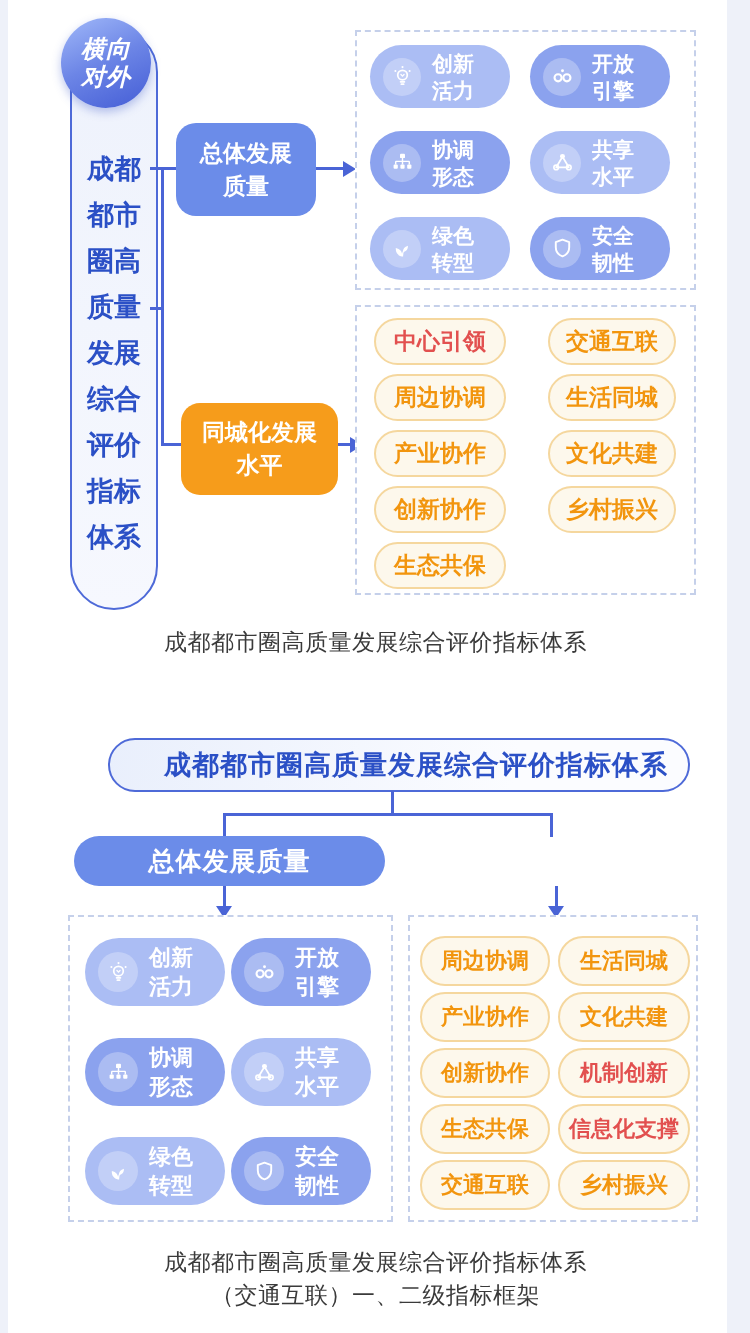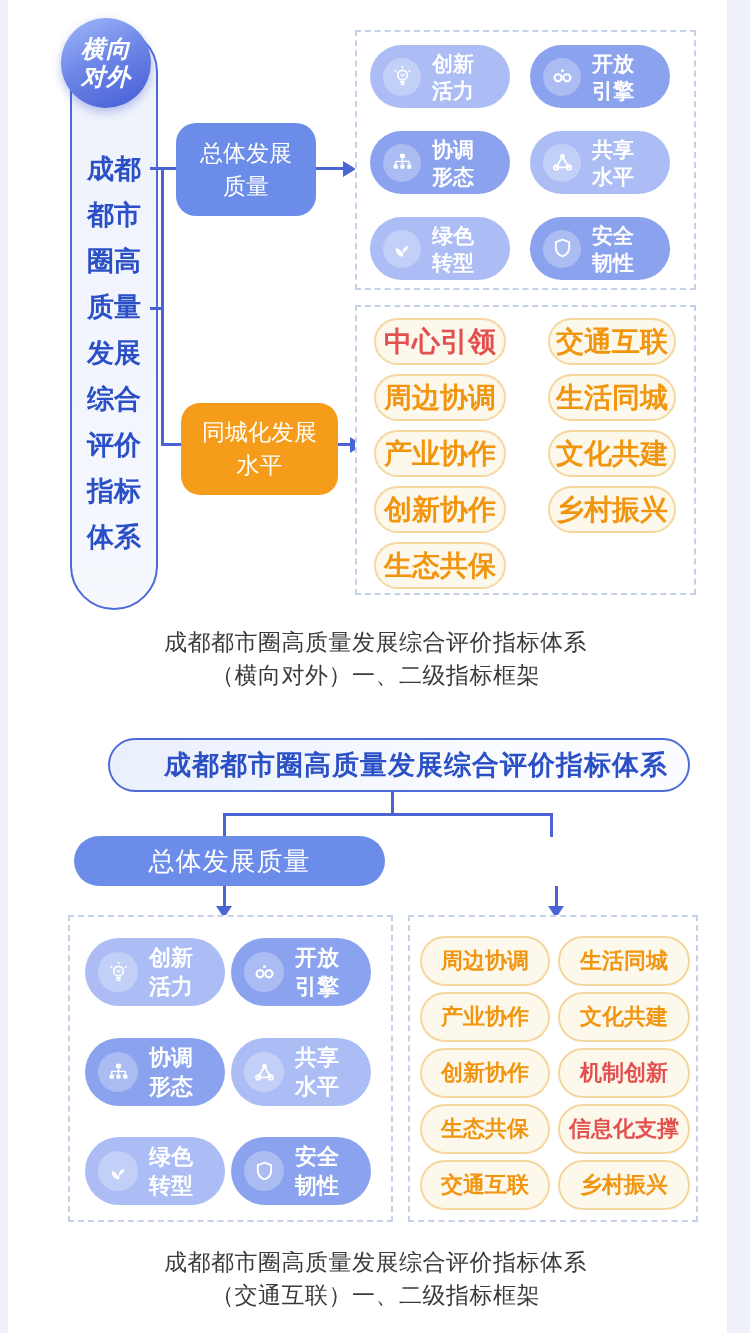--- a/index.html
+++ b/index.html
@@ -35,21 +35,21 @@
     display:flex;align-items:center;justify-content:center;padding-top:68px;}
   .vpill-text{width:58px;font-size:27px;font-weight:700;color:var(--deep-blue);
     line-height:46px;word-break:break-all;text-align:center;}
 
   
   .line{background:var(--line);}
   .ah-right{width:0;height:0;border-top:8px solid transparent;border-bottom:8px solid transparent;border-left:13px solid var(--line);}
   .ah-down{width:0;height:0;border-left:8px solid transparent;border-right:8px solid transparent;border-top:12px solid var(--line);}
 
   
-  .node{background:var(--node-blue);color:#fff;font-weight:400;text-align:center;
+  .node{background:var(--node-blue);color:#fff;font-weight:700;text-align:center;
     display:flex;flex-direction:column;align-items:center;justify-content:center;}
   .node.orange{background:var(--orange);}
   .node-sm{font-size:23px;line-height:33px;border-radius:20px;}
   .node-wide{font-size:26px;letter-spacing:1px;border-radius:25px;flex-direction:row;}
 
   
   .dashed{border:2px dashed var(--dash);box-sizing:border-box;background:#fff;}
 
   
   .qpill{width:140px;height:63px;border-radius:32px;display:flex;align-items:center;
@@ -62,21 +62,21 @@
   .qpill.big .icircle{width:40px;height:40px;}
   .ic{width:23px;height:23px;display:block;}
   .plabel{display:flex;flex-direction:column;margin-left:11px;font-size:21px;font-weight:700;line-height:27px;}
   .qpill.big .plabel{font-size:22px;line-height:29px;}
 
   
   .cpill{background:var(--cream);border:2px solid var(--cream-border);box-sizing:border-box;
     border-radius:26px;display:flex;align-items:center;justify-content:center;
     font-weight:700;color:var(--orange-text);}
   .cpill[data-tone="red"]{color:var(--red-text);}
-  .cpill.top-sz{width:132px;height:47px;font-size:28px;}
+  .cpill.top-sz{width:132px;height:47px;font-size:23px;}
   .cpill.top-sz.c2{width:128px;}
   .cpill.bot-sz{width:130px;height:50px;font-size:22px;}
   .cpill.bot-sz.c2{width:132px;}
 
   
   .hpill{left:100px;top:738px;width:582px;height:54px;border:2.5px solid #4e6ad8;border-radius:29px;
     background:linear-gradient(100deg,#e9effc,#fbfcff 70%);box-sizing:border-box;
     display:flex;align-items:center;justify-content:center;padding-left:34px;
     font-size:27px;font-weight:700;color:var(--deep-blue);letter-spacing:1px;}
 
@@ -249,21 +249,20 @@
       </div>
     <div class="abs cpill top-sz c2" style="left:540px;top:430px;" data-tone="orange">
         <span>文化共建</span>
       </div>
     <div class="abs cpill top-sz c2" style="left:540px;top:486px;" data-tone="orange">
         <span>乡村振兴</span>
       </div>
 
     <div class="abs caption" style="top:626px;">
       <div>成都都市圈高质量发展综合评价指标体系</div>
-      <div>（横向对外）一、二级指标框架</div>
     </div>
 
     <div class="abs hpill">
       <span>成都都市圈高质量发展综合评价指标体系</span>
     </div>
 
     <div class="abs line" style="left:383px;top:791px;width:3px;height:24px;"></div>
     <div class="abs line" style="left:215px;top:813px;width:330px;height:3px;"></div>
     <div class="abs line" style="left:215px;top:813px;width:3px;height:24px;"></div>
     <div class="abs line" style="left:542px;top:813px;width:3px;height:24px;"></div>

